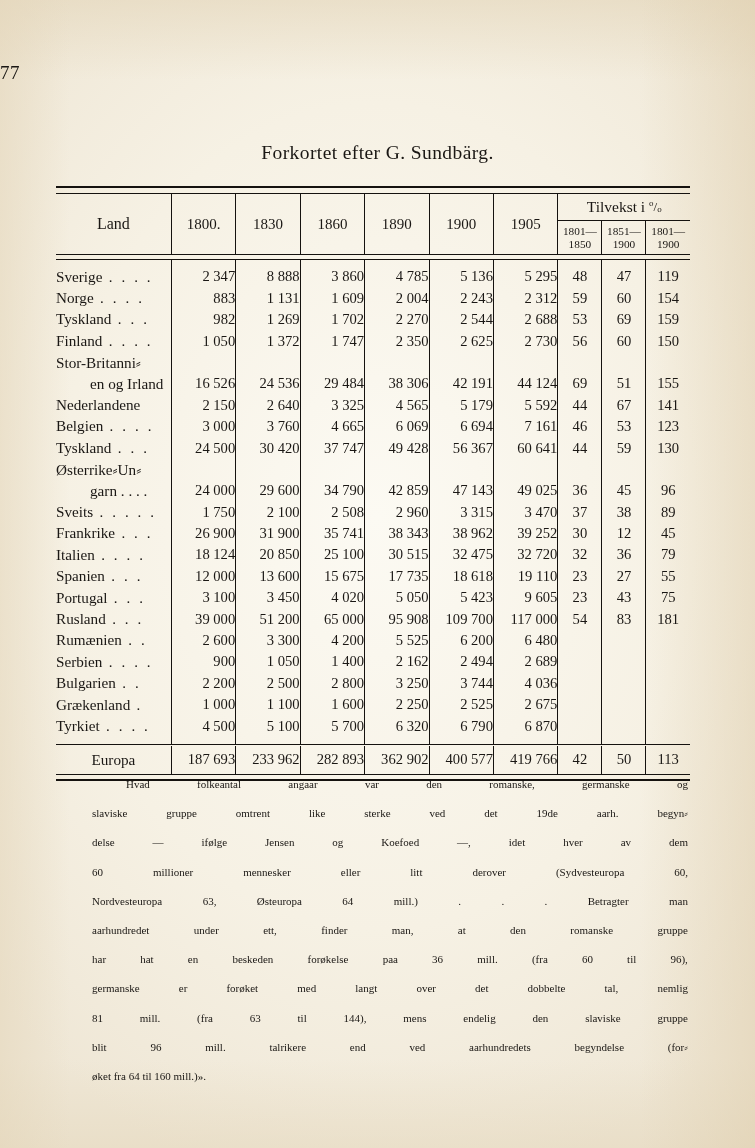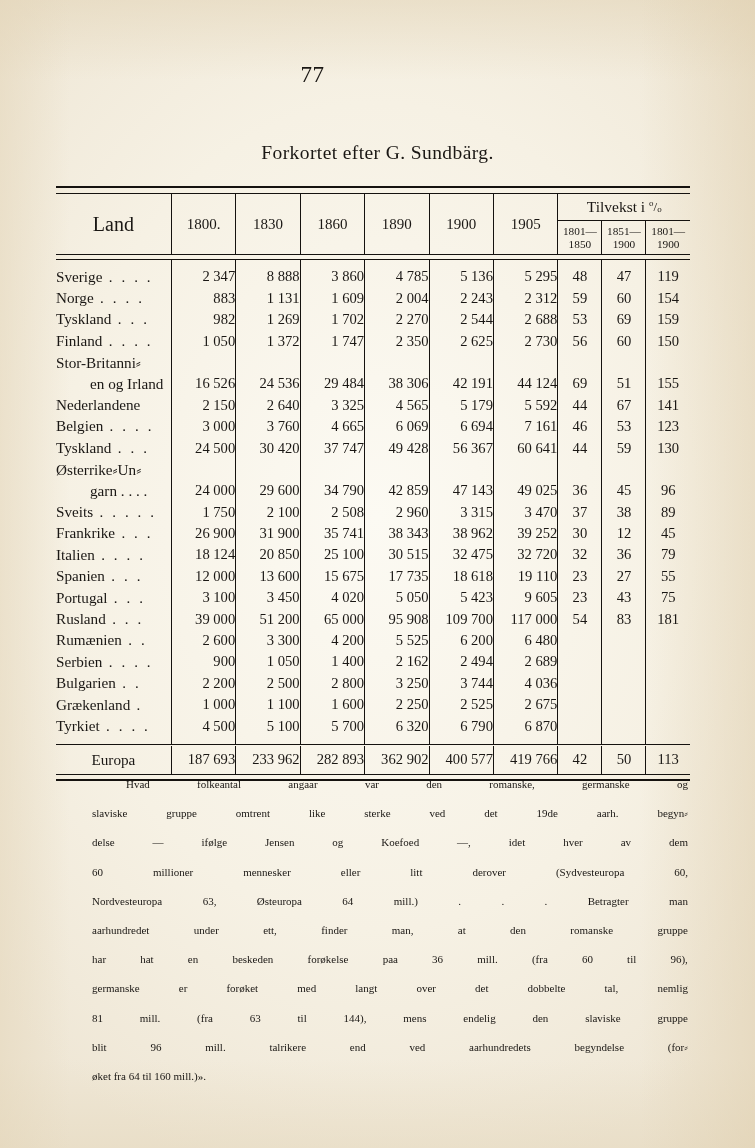--- a/index.html
+++ b/index.html
@@ -34,22 +34,21 @@
     width: 755px;
     height: 1148px;
   }
 
   
   .folio {
     position: absolute;
     top: 62px;
     left: 0;
     width: 625px;
-    text-align: center;
-    font-size: 23px;
+    font-size: 19px;
     letter-spacing: 0.5px;
   }
   .title-italic {
     position: absolute;
     top: 108px;
     left: 0;
     width: 755px;
     text-align: center;
     font-style: italic;
     font-size: 19.5px;
@@ -111,21 +110,21 @@
 
   
   .hd {
     text-align: center;
     font-size: 15px;
     border-left: 1.1px solid #15120f;
     height: 60px;
   }
   .hd-land {
     text-align: center;
-    font-size: 20px;
+    font-size: 16px;
     height: 60px;
   }
   .hd-group {
     text-align: center;
     font-size: 15.5px;
     border-left: 1.1px solid #15120f;
     height: 26px;
     padding-bottom: 2px;
   }
   .hd-sub {

